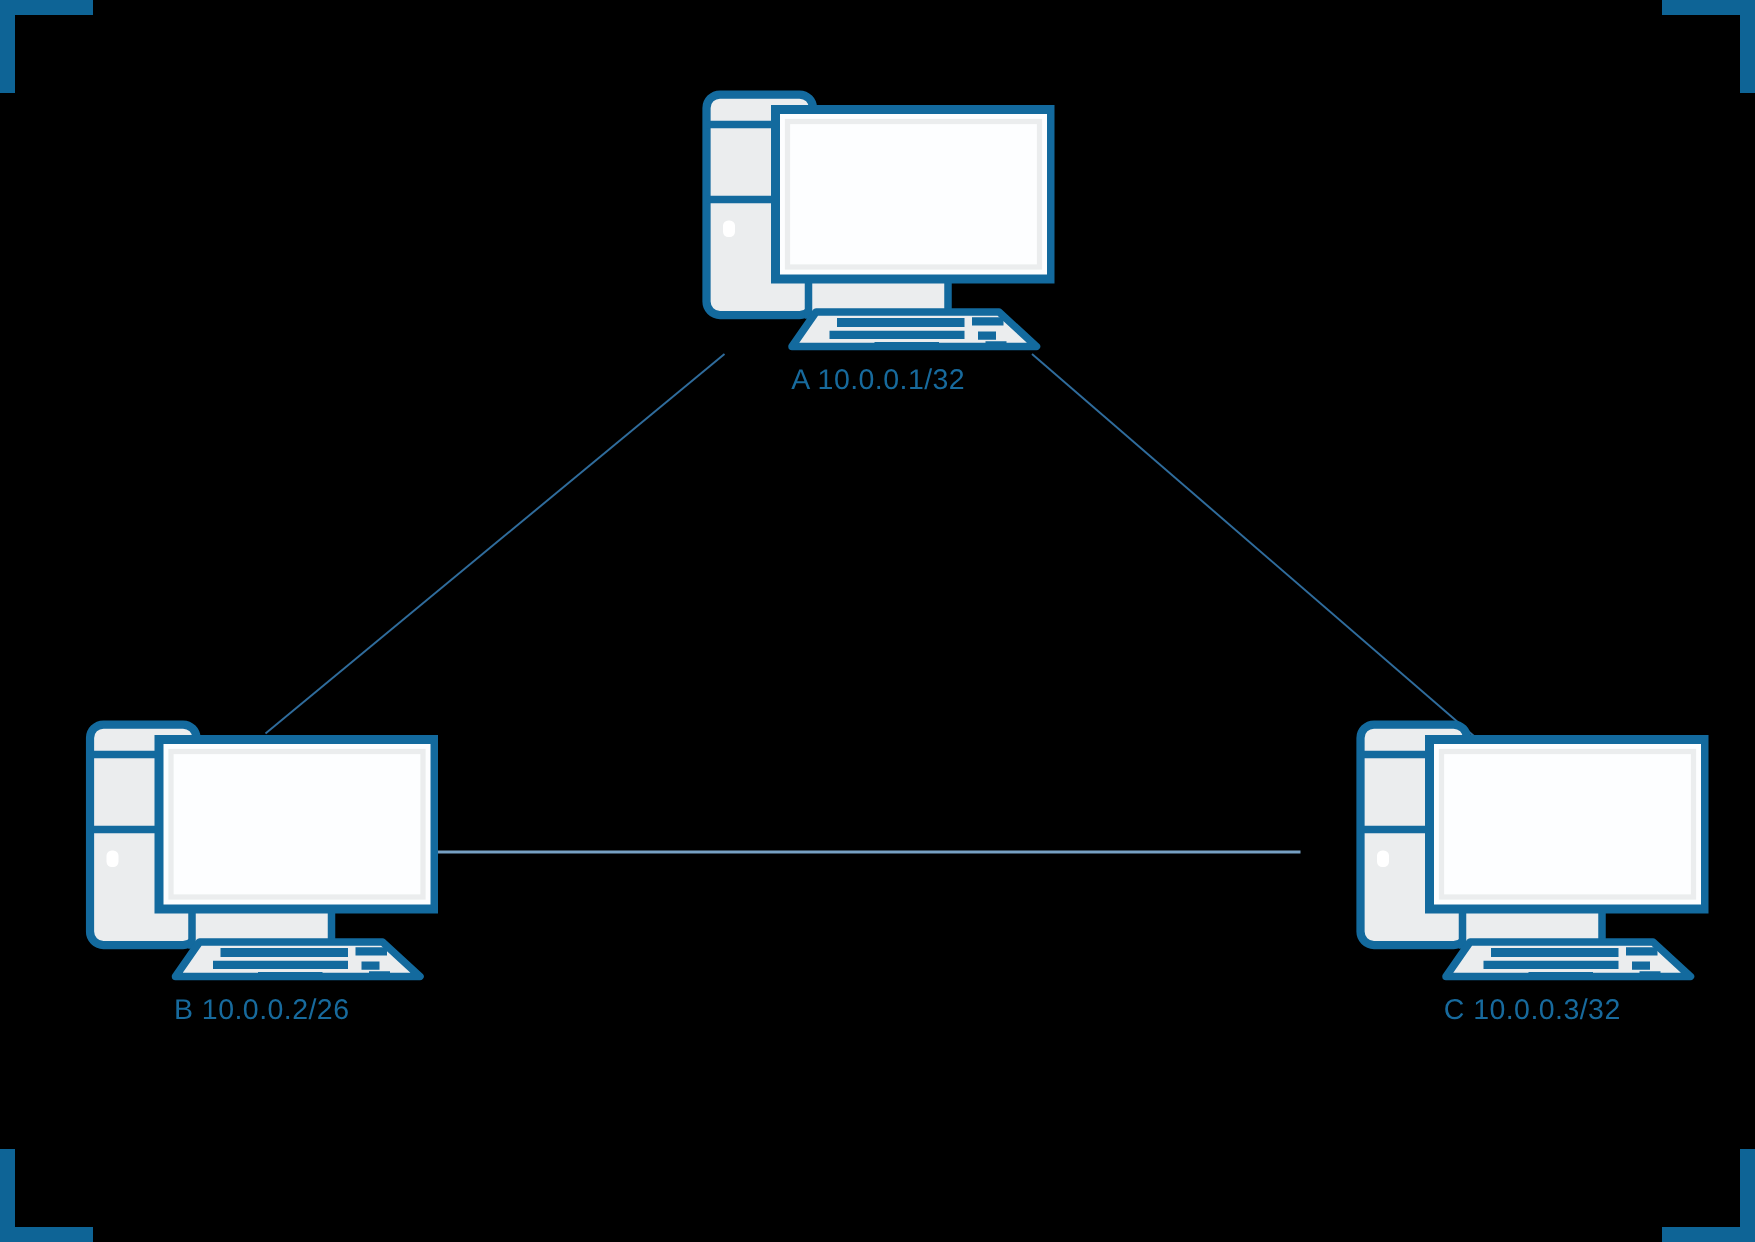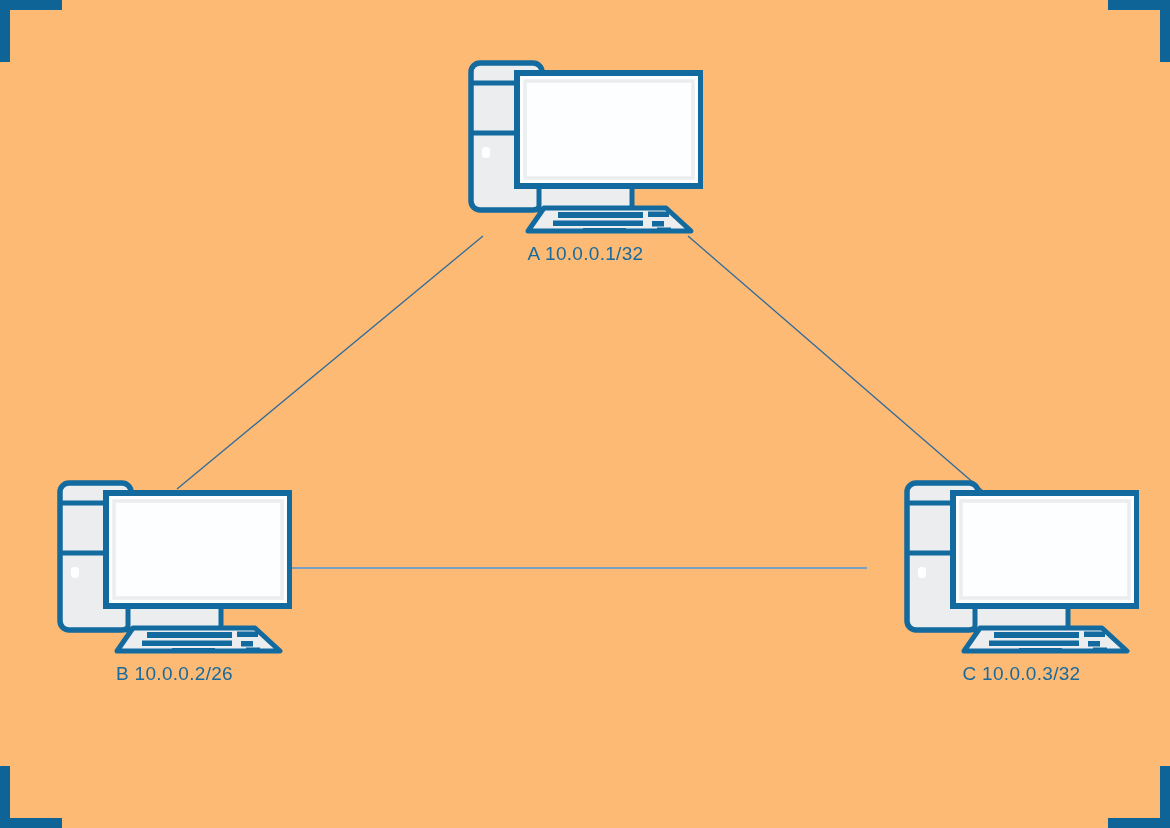--- a/index.html
+++ b/index.html
@@ -26,21 +26,21 @@
     margin-top: 9px;
     font-size: 19px;
     line-height: 1;
     letter-spacing: 0.3px;
     white-space: nowrap;
   }
 </style>
 </head>
 <body>
 
-<div class="stage" id="stage" style="background: #fdba74;">
+<div class="stage" id="stage" style="background: #000000;">
   <div class="corner tl" style="border-color: rgb(14, 100, 150);"></div>
   <div class="corner tr" style="border-color: rgb(14, 100, 150);"></div>
   <div class="corner bl" style="border-color: rgb(14, 100, 150);"></div>
   <div class="corner br" style="border-color: rgb(14, 100, 150);"></div>
   <svg id="links-layer" class="links" viewBox="0 0 1170 828">
       <line x1="483" y1="236" x2="177" y2="489" stroke="#2f6c9c" stroke-width="1.3"></line>
       <line x1="688" y1="236" x2="983" y2="491" stroke="#2f6c9c" stroke-width="1.3"></line>
       <line x1="292" y1="568" x2="867" y2="568" stroke="#76a0c3" stroke-width="2"></line>
     </svg>
 <div class="node" style="left: 468px; top: 60px;">

